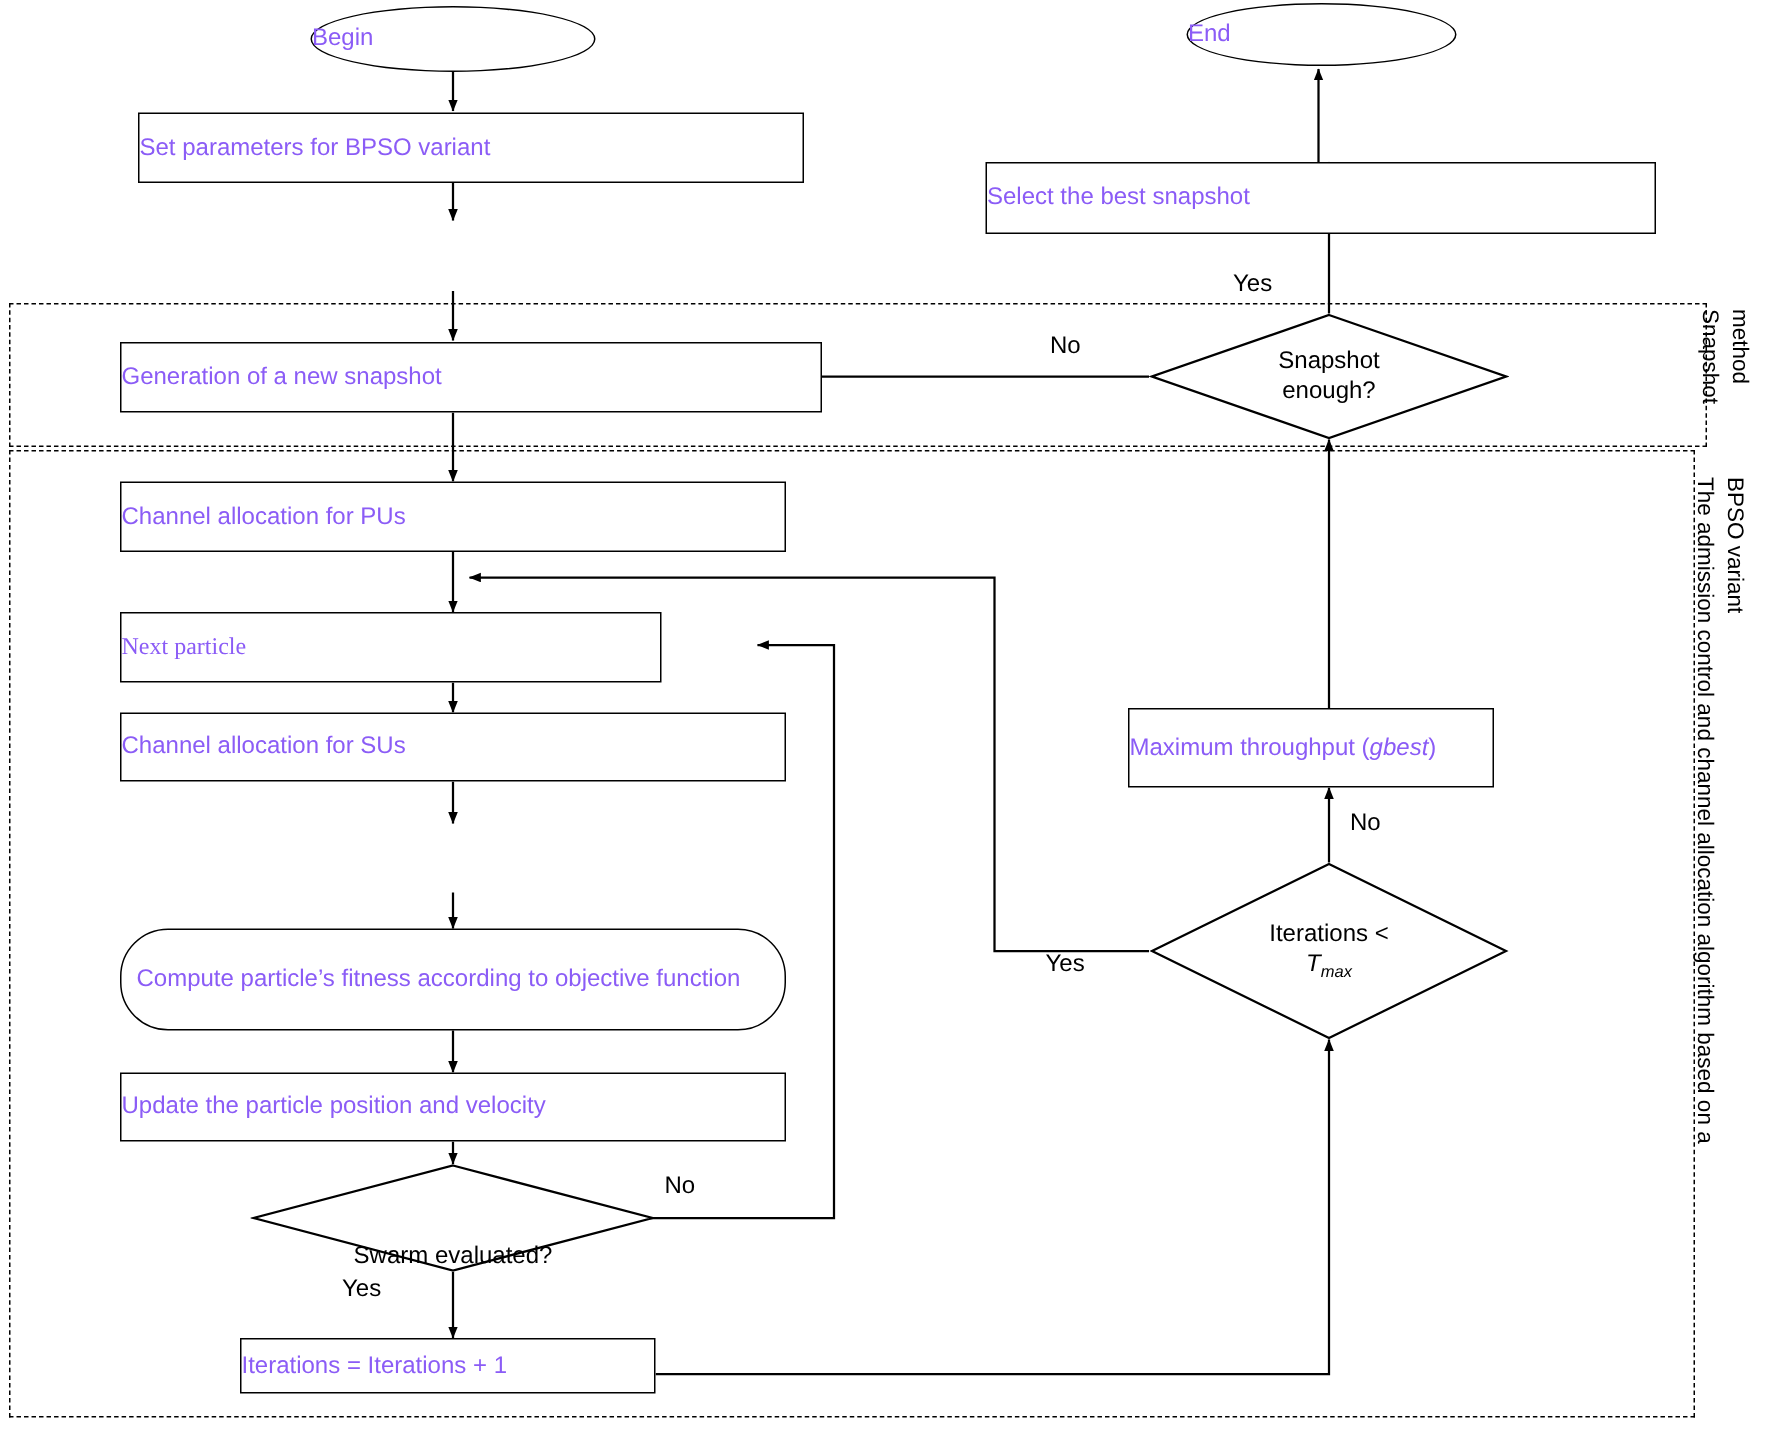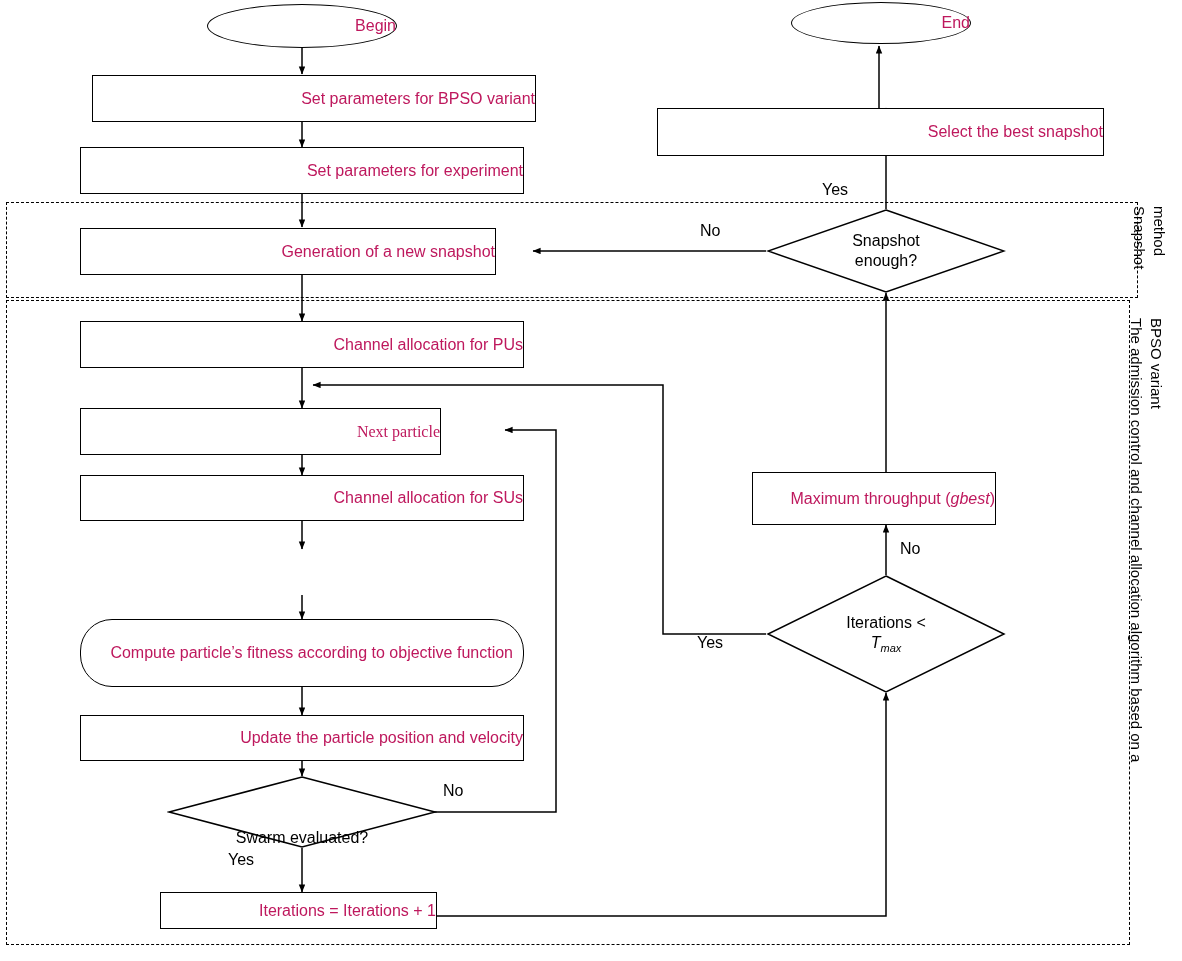--- a/index.html
+++ b/index.html
@@ -24,26 +24,26 @@
     top: 0;
     width: 1182px;
     height: 961px;
     pointer-events: none;
   }
   .node {
     position: absolute;
     box-sizing: border-box;
     display: flex;
     align-items: center;
-    justify-content: flex-end;
+    justify-content: flex-start;
     text-align: center;
     font-size: 16px;
     line-height: 1.25;
     background: #ffffff;
-    color: #be185d;
+    color: #8b5cf6;
   }
   .box {
     border: 1.4px solid #000000;
   }
   .terminal {
     border: 1.4px solid #000000;
     border-radius: 50%;
   }
   .diamond-wrap {
     position: absolute;
@@ -167,24 +167,21 @@
   <div class="node terminal" style="left:207px; top:4px; width:190px; height:44px;">
     <span>Begin</span>
   </div>
   <div class="node terminal" style="left:791px; top:2px; width:180px; height:42px;">
     <span>End</span>
   </div>
 
   <div class="node box" style="left:92px; top:75px; width:444px; height:47px;">
     <span>Set parameters for BPSO variant</span>
   </div>
-  <div class="node box" style="left:80px; top:147px; width:444px; height:47px;">
-    <span>Set parameters for experiment</span>
-  </div>
-  <div class="node box" style="left:80px; top:228px; width:416px; height:47px;">
+  <div class="node box" style="left:80px; top:228px; width:468px; height:47px;">
     <span>Generation of a new snapshot</span>
   </div>
   <div class="node box" style="left:80px; top:321px; width:444px; height:47px;">
     <span>Channel allocation for PUs</span>
   </div>
   <div class="node box" style="left:80px; top:408px; width:361px; height:47px;font-family:Liberation Serif, serif;">
     <span>Next particle</span>
   </div>
   <div class="node box" style="left:80px; top:475px; width:444px; height:46px;">
     <span>Channel allocation for SUs</span>

